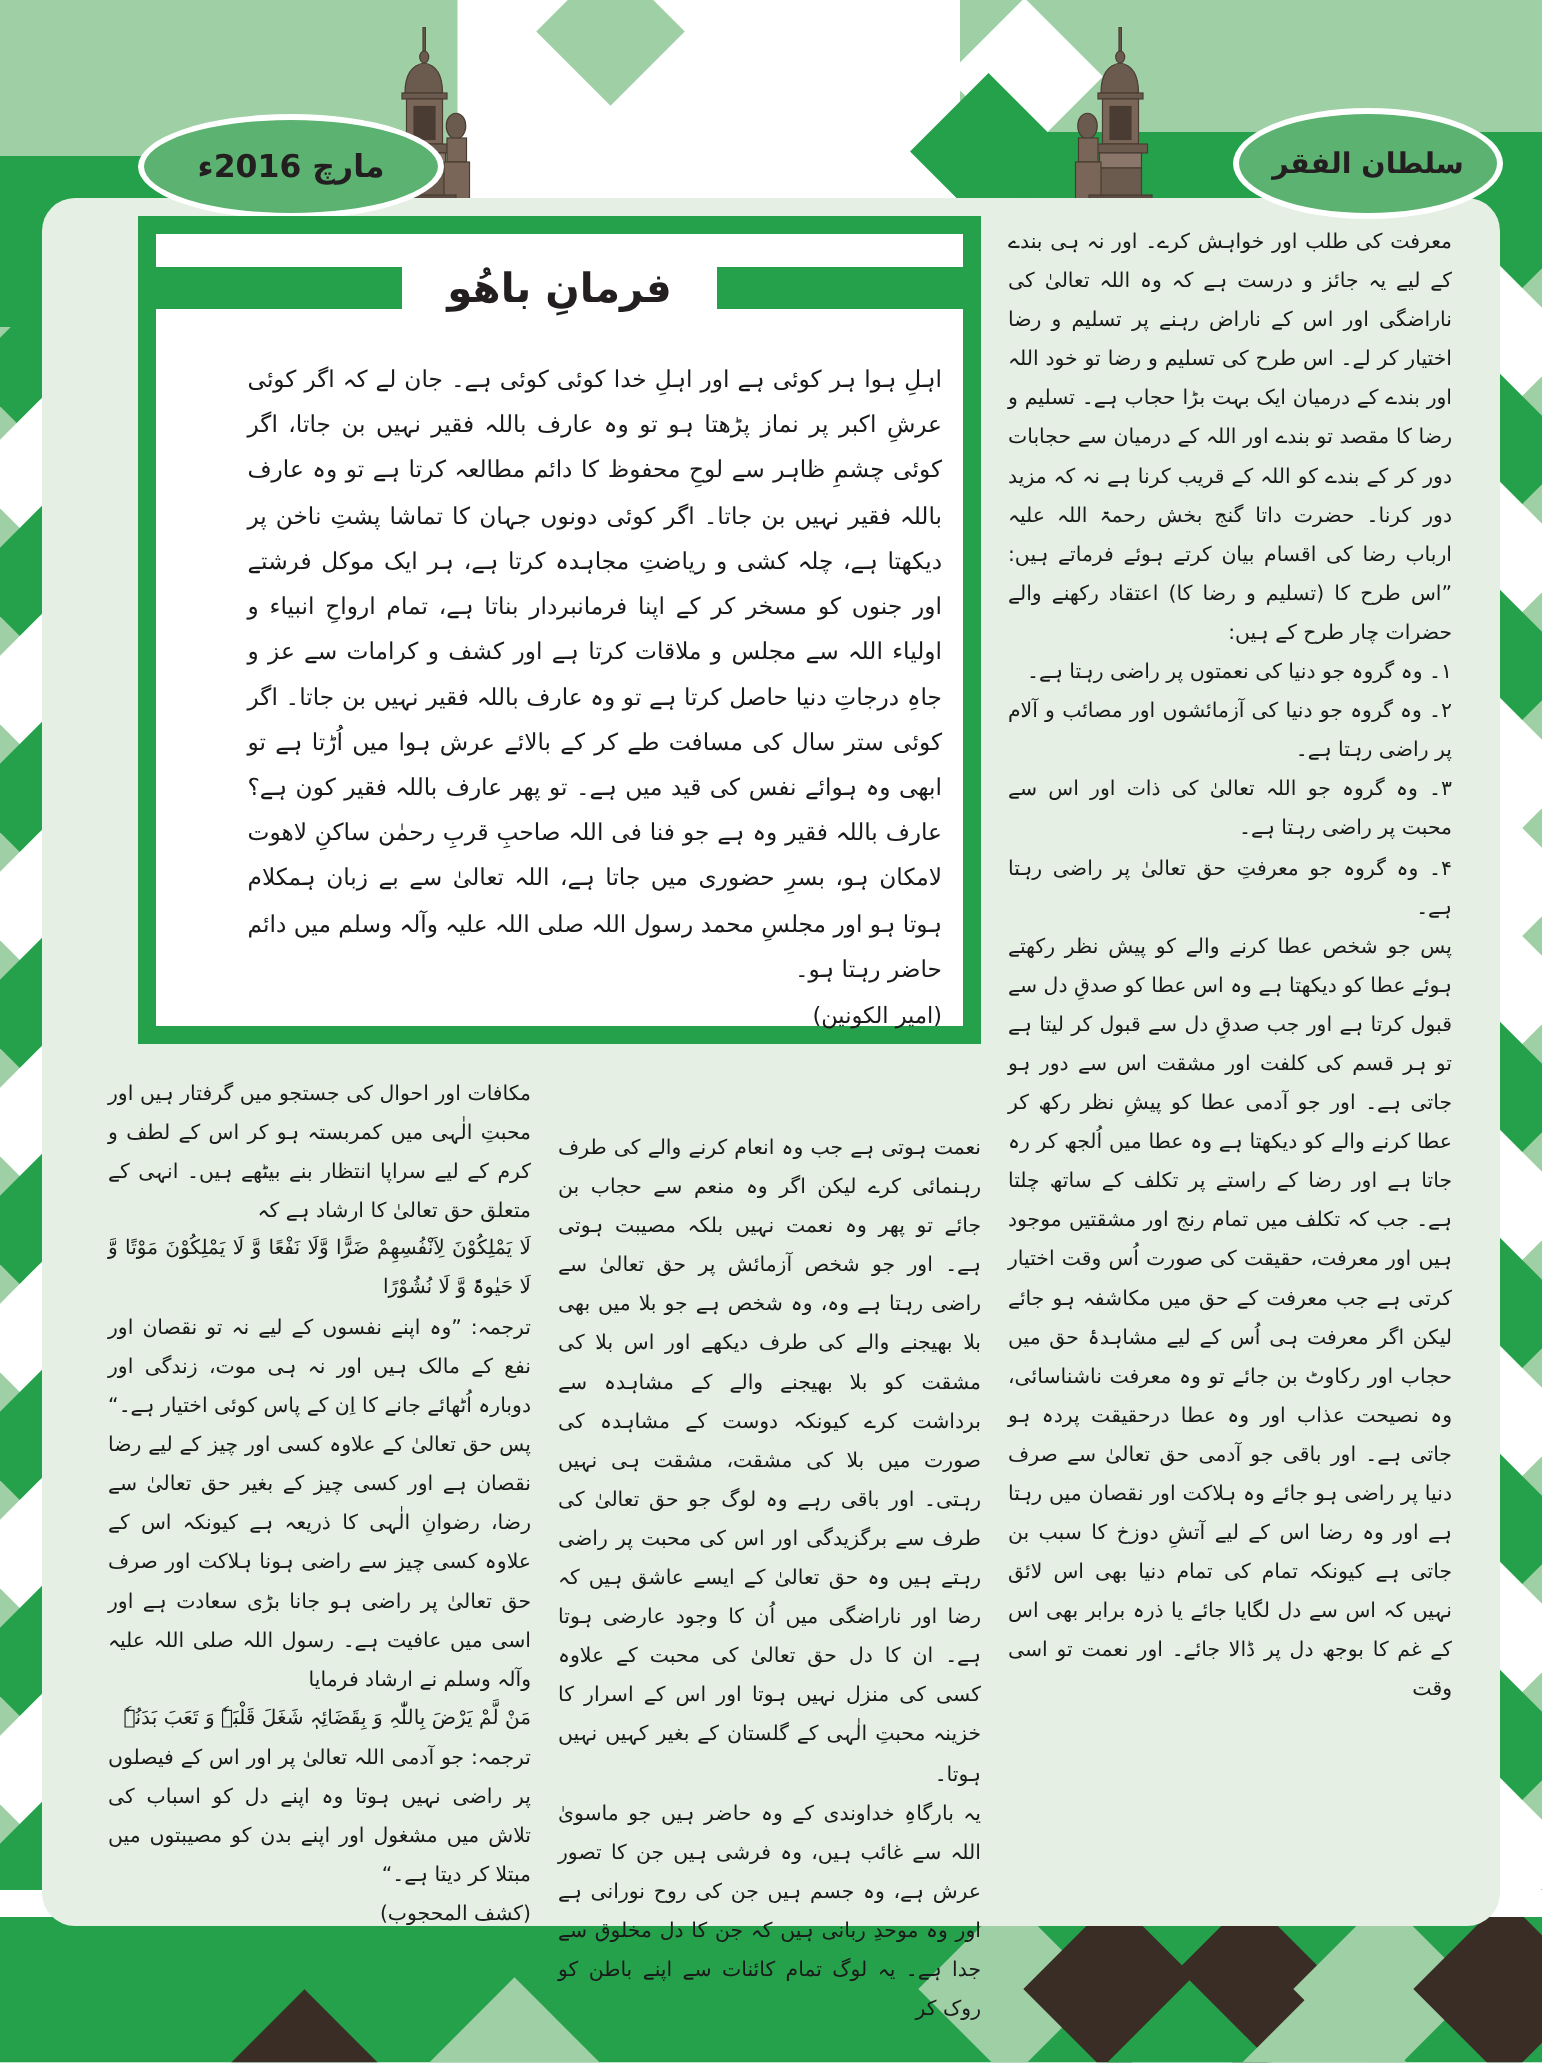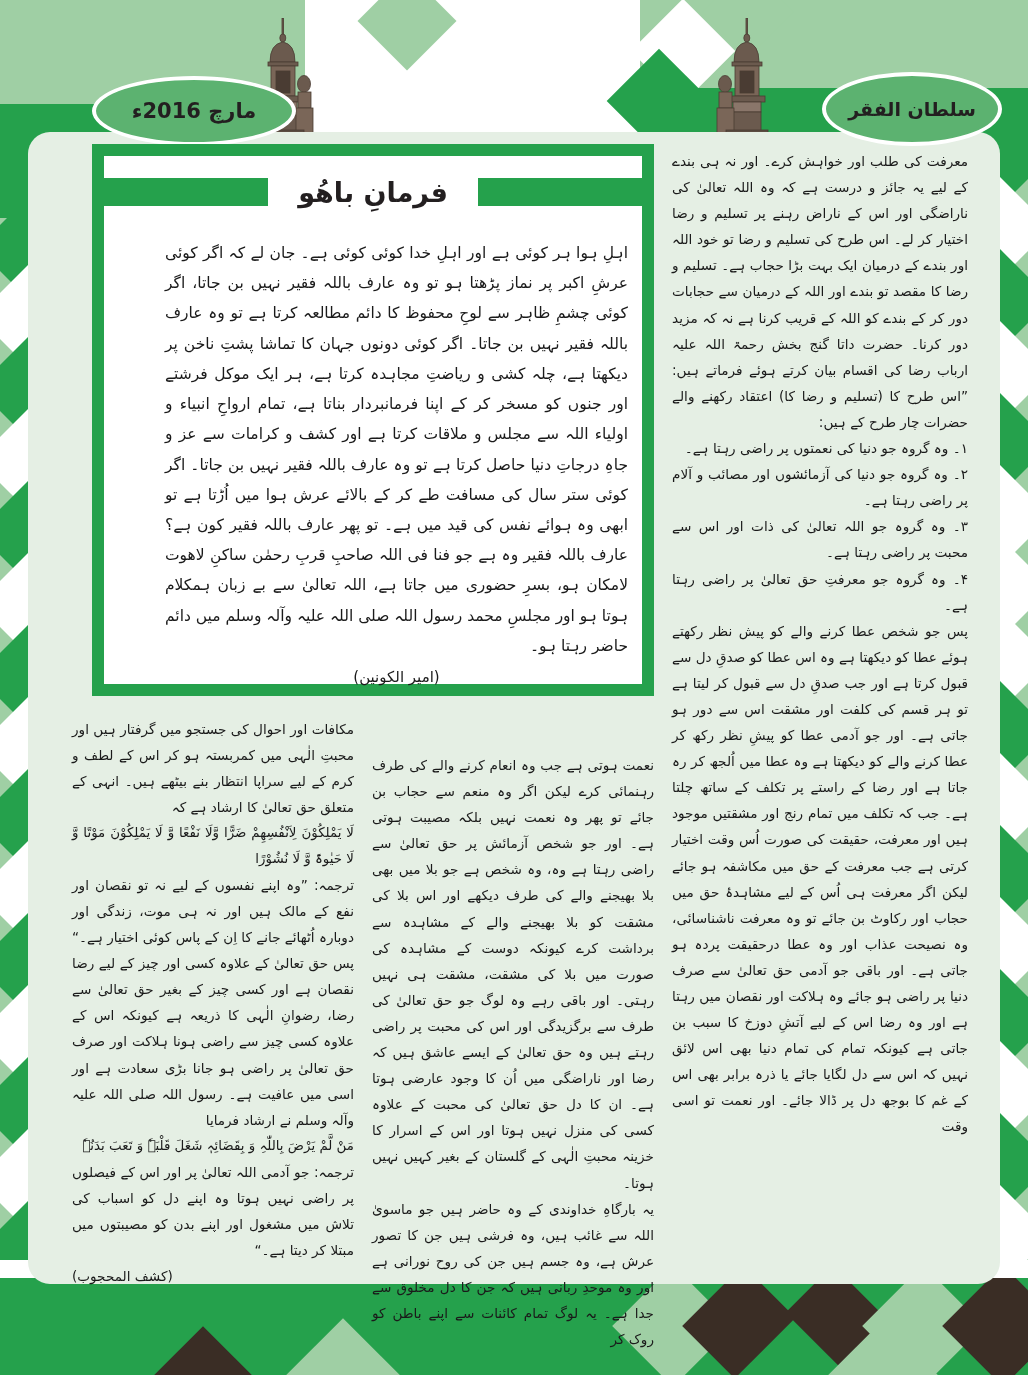--- a/index.html
+++ b/index.html
@@ -83,21 +83,21 @@
     background:#ffffff;border:12px solid #25a14c;box-sizing:border-box;
   }
   .qb-head{position:relative;height:72px;background:#ffffff;
            display:flex;align-items:center;box-sizing:border-box;}
   .barsblk{background:#25a14c;padding:7px 6px;display:flex;flex-direction:column;gap:7px;}
   .qb-title{flex:1;text-align:center;font-size:27px;font-weight:bold;color:#231f20;
             font-family:"DejaVu Sans",sans-serif;}
   .qb-body{padding:10px 14px 6px 14px;text-align:justify;direction:rtl;
            font-size:15.5px;line-height:1.95;color:#1a1a1a;margin-left:47px;}
   .qb-body p{margin:0;}
-  .qb-sig{text-align:center;font-size:15px;margin-top:2px;}
+  .qb-sig{text-align:right;font-size:15px;margin-top:2px;}
 
   
   .col{position:absolute;direction:rtl;text-align:justify;color:#1a1a1a;
        font-size:13.6px;line-height:1.92;}
   .col p{margin:0 0 0 0;}
   .col .ar{font-size:13.4px;letter-spacing:0.2px;direction:rtl;}
   .col .src{}
   .col-right{left:672px;top:148px;width:296px;}
   .col-mid{left:372px;top:716px;width:282px;margin-top:36px;}
   .col-left{left:72px;top:716px;width:282px;}
@@ -265,16 +265,16 @@
 
   <div class="col col-left">
     <p>مکافات اور احوال کی جستجو میں گرفتار ہیں اور محبتِ الٰہی میں کمربستہ ہو کر اس کے لطف و کرم کے لیے سراپا انتظار بنے بیٹھے ہیں۔ انہی کے متعلق حق تعالیٰ کا ارشاد ہے کہ</p>
     <p class="ar">لَا یَمْلِکُوْنَ لِاَنْفُسِھِمْ ضَرًّا وَّلَا نَفْعًا وَّ لَا یَمْلِکُوْنَ مَوْتًا وَّ لَا حَیٰوۃً وَّ لَا نُشُوْرًا</p>
     <p style="display:inline">ترجمہ:</p>
     <p style="display:inline">”وہ اپنے نفسوں کے لیے نہ تو نقصان اور نفع کے مالک ہیں اور نہ ہی موت، زندگی اور دوبارہ اُٹھائے جانے کا اِن کے پاس کوئی اختیار ہے۔“</p>
     <p>پس حق تعالیٰ کے علاوہ کسی اور چیز کے لیے رضا نقصان ہے اور کسی چیز کے بغیر حق تعالیٰ سے رضا، رضوانِ الٰہی کا ذریعہ ہے کیونکہ اس کے علاوہ کسی چیز سے راضی ہونا ہلاکت اور صرف حق تعالیٰ پر راضی ہو جانا بڑی سعادت ہے اور اسی میں عافیت ہے۔ رسول اللہ صلی اللہ علیہ وآلہ وسلم نے ارشاد فرمایا</p>
     <p class="ar">مَنْ لَّمْ یَرْضَ بِاللّٰہِ وَ بِقَضَائِہٖ شَغَلَ قَلْبَہٗ وَ تَعَبَ بَدَنُہٗ</p>
     <p style="display:inline">ترجمہ:</p>
     <p style="display:inline">جو آدمی اللہ تعالیٰ پر اور اس کے فیصلوں پر راضی نہیں ہوتا وہ اپنے دل کو اسباب کی تلاش میں مشغول اور اپنے بدن کو مصیبتوں میں مبتلا کر دیتا ہے۔“</p>
-    <p class="src" style="text-align:left">(کشف المحجوب)</p>
+    <p class="src" style="text-align:right">(کشف المحجوب)</p>
   </div>
 
 </div>
 
 </body></html>

